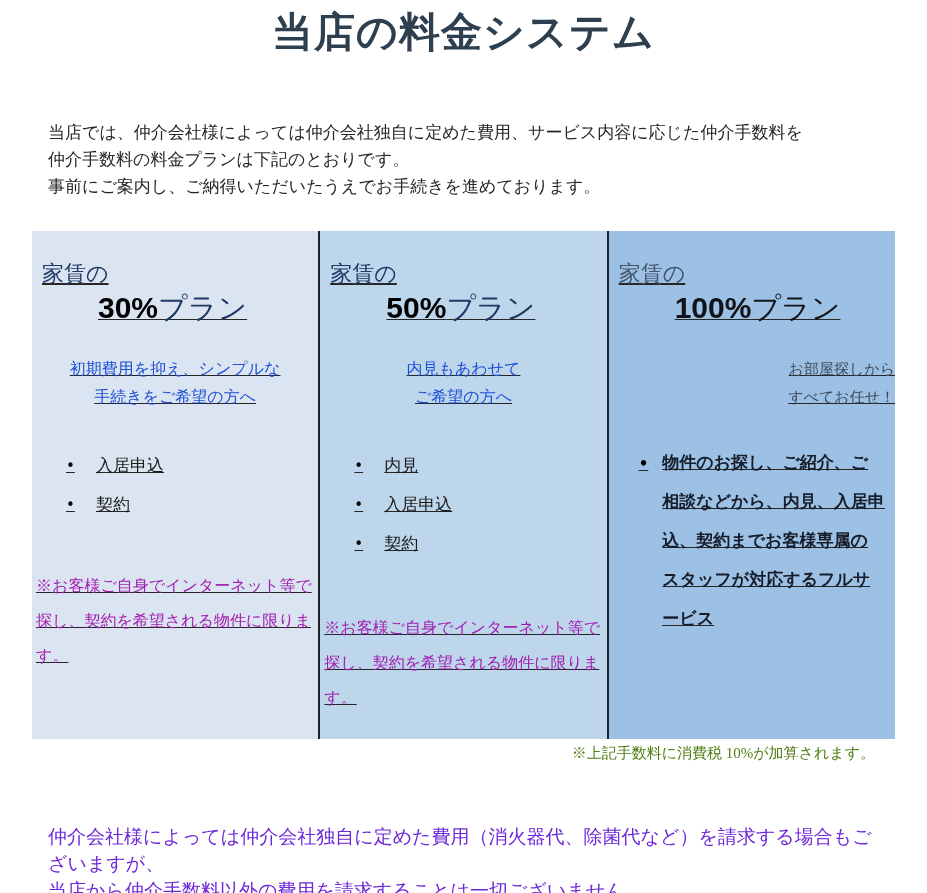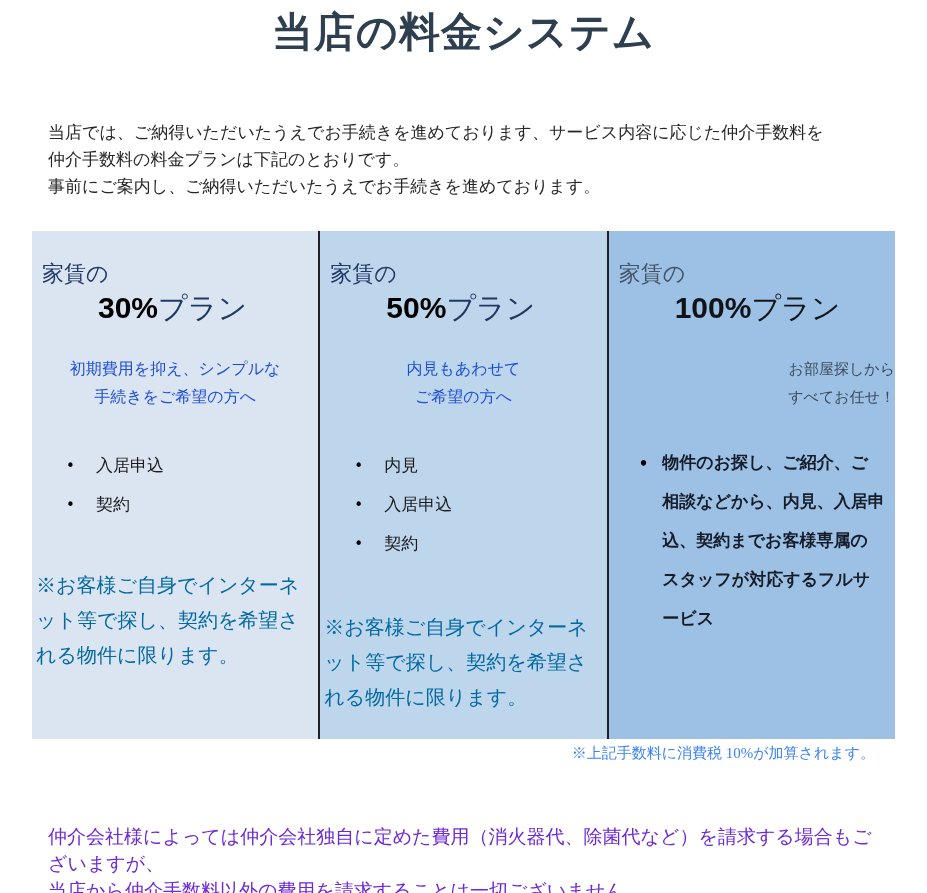--- a/index.html
+++ b/index.html
@@ -23,20 +23,21 @@
   .intro {
     margin: 63px 40px 0 48px;
     font-size: 17px;
     line-height: 27px;
     color: #262626;
   }
   .plans {
     display: flex;
     margin: 31px 32px 0 32px;
     height: 508px;
+    text-decoration: underline;
   }
   .plan {
     flex: 1 1 0;
     box-sizing: border-box;
     position: relative;
     overflow: hidden;
   }
   .plan-0 { background: #dbe5f1; }
   .plan-1 { background: #bdd6ec; border-left: 2px solid #20202a; }
   .plan-2 { background: #9cc1e4; border-left: 2px solid #20202a; }
@@ -97,46 +98,46 @@
     font-family: "Liberation Sans", sans-serif;
     font-weight: bold;
     font-size: 17px;
     line-height: 39px;
     color: #161c29;
     margin-bottom: 0;
   }
   .plan-2 .blt { padding-top: 2px; }
   .plan-note {
     margin: 0 6px 0 4px;
-    font-size: 20px;
+    font-size: 16px;
     line-height: 35px;
-    color: #0369a1;
+    color: #a21caf;
   }
   .plan-0 .plan-note { margin-top: 52px; }
   .plan-1 .plan-note { margin-top: 55px; }
   .tax-note {
     margin: 5px 52px 0 0;
     text-align: right;
     font-size: 15px;
-    color: #3b82f6;
+    color: #4d7c0f;
   }
   .footer {
     margin: 60px 40px 0 48px;
     font-size: 19px;
     line-height: 27px;
     color: #6d28d9;
   }
 </style>
 </head>
 <body>
 
 <h1 class="page-title">当店の料金システム</h1>
 
 <div class="intro">
-  <div>当店では、ご納得いただいたうえでお手続きを進めております、サービス内容に応じた仲介手数料を</div>
+  <div>当店では、仲介会社様によっては仲介会社独自に定めた費用、サービス内容に応じた仲介手数料を</div>
   <div>仲介手数料の料金プランは下記のとおりです。</div>
   <div>事前にご案内し、ご納得いただいたうえでお手続きを進めております。</div>
 </div>
 
 <div class="plans">
 
   <section class="plan plan-0">
     <div class="plan-prefix">家賃の</div>
     <div class="plan-heading">
       <span class="plan-pct">30%</span><span class="plan-sfx">プラン</span>

